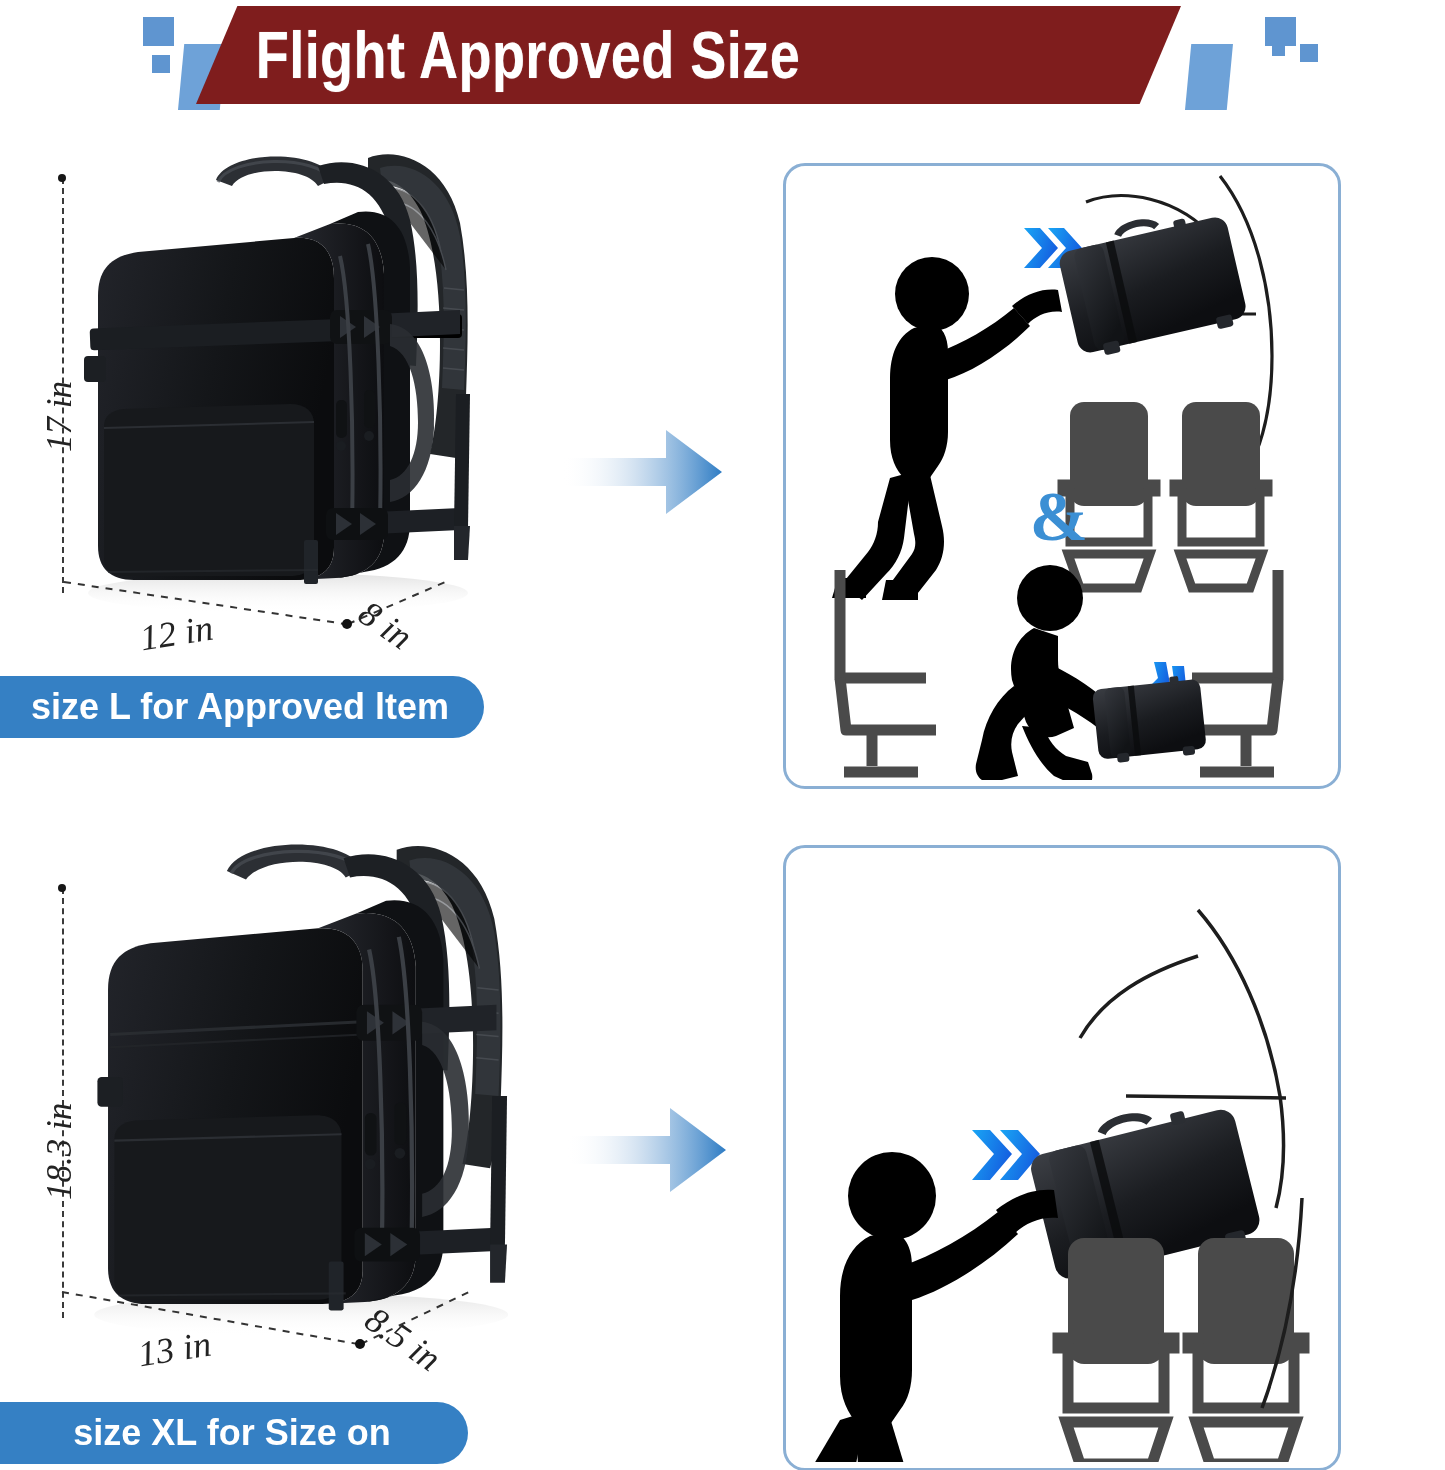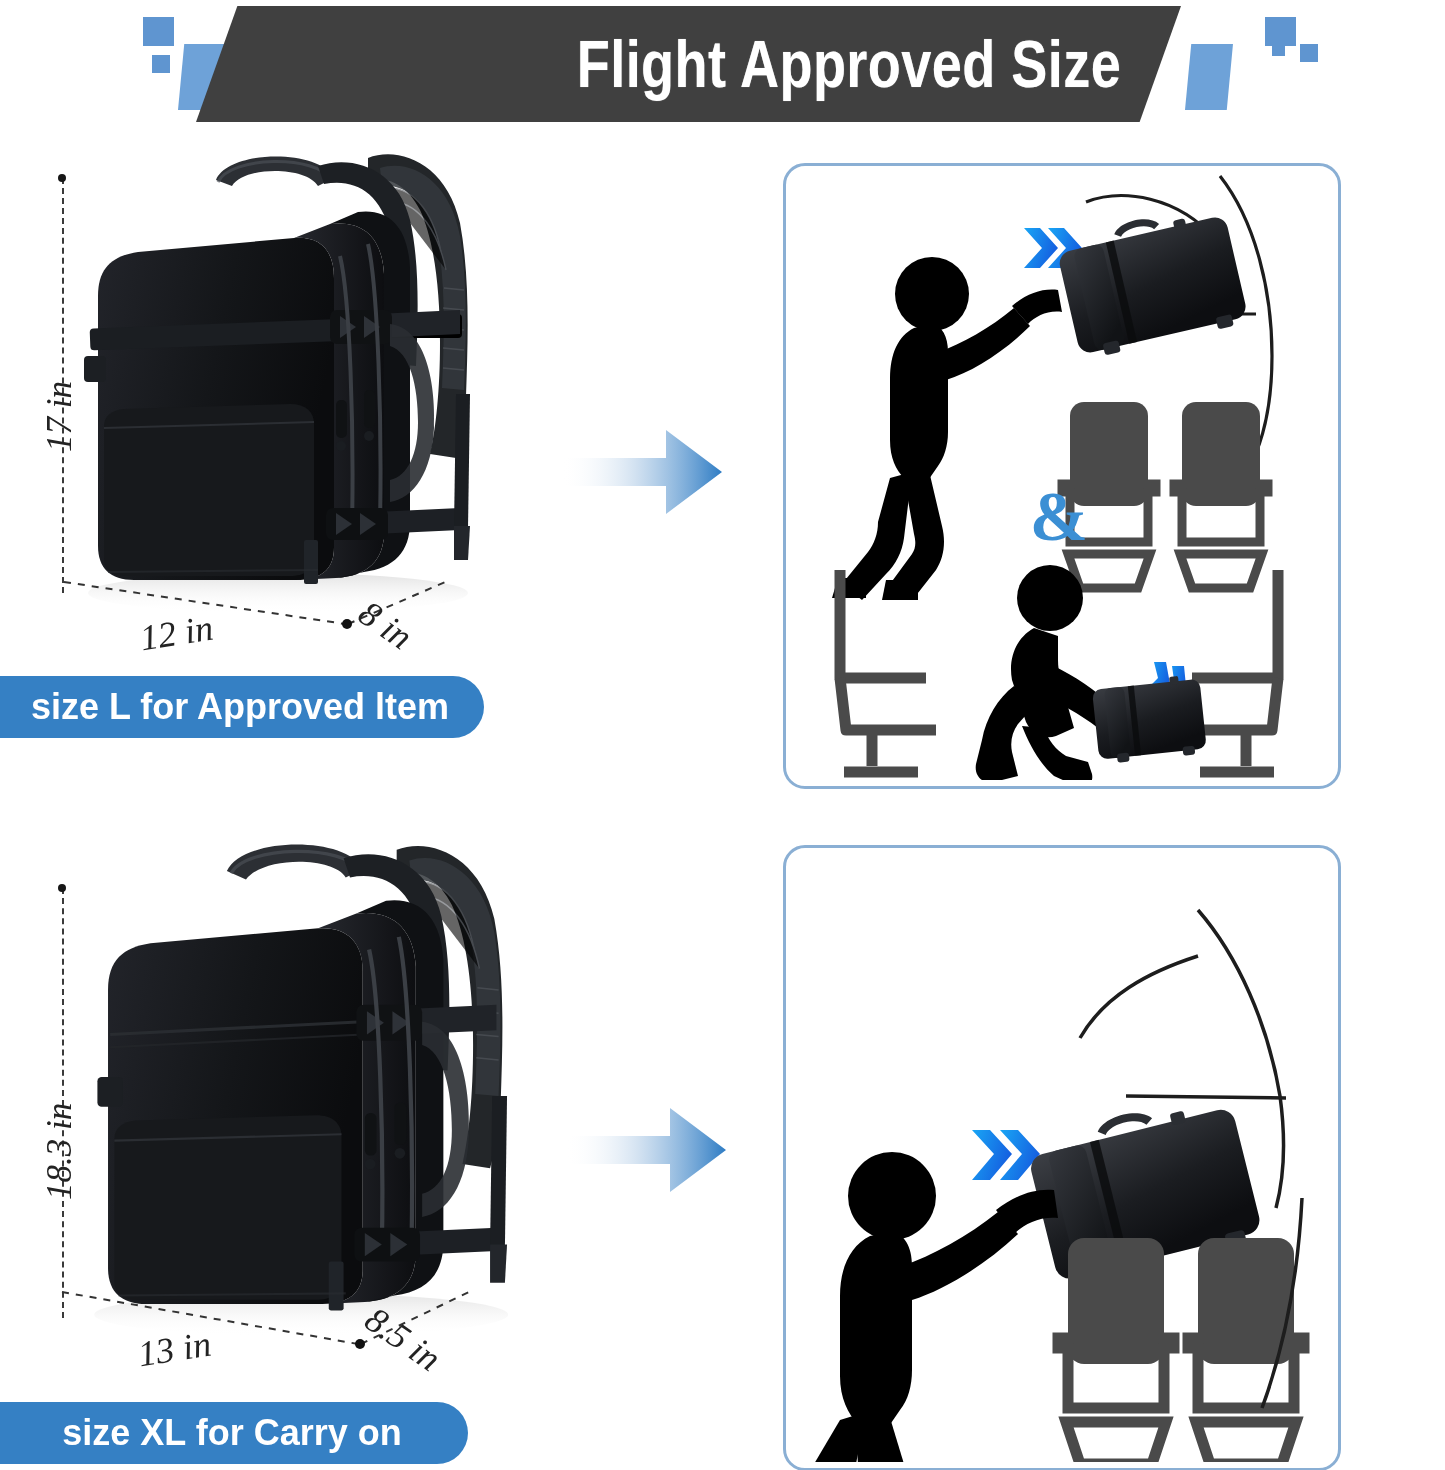--- a/index.html
+++ b/index.html
@@ -6,24 +6,24 @@
   body{
     width:1445px;height:1470px;background:#ffffff;
     font-family:"Liberation Sans", sans-serif;
     overflow:hidden;position:relative;
   }
   .stage{position:absolute;inset:0;}
 
   
   .banner-wrap{position:absolute;left:0;top:0;width:1445px;height:115px;}
   .banner-main{
-    position:absolute;left:196px;top:6px;width:985px;height:116px;
-    background:#404040;
+    position:absolute;left:196px;top:6px;width:985px;height:98px;
+    background:#7f1d1d;
     clip-path:polygon(4.2% 0%, 100% 0%, 95.8% 100%, 0% 100%);
-    display:flex;align-items:center;justify-content:flex-end;
+    display:flex;align-items:center;justify-content:flex-start;
   }
   .banner-title{
     color:#ffffff;font-size:66px;font-weight:bold;letter-spacing:0.5px;
     font-family:"Liberation Sans Narrow","Liberation Sans",sans-serif;
     transform:scaleX(0.82);white-space:nowrap;
     text-shadow:0 0 1px rgba(255,255,255,.6);
   }
   .deco{position:absolute;background:#5f95d0;}
   .deco.sq{background:#5f95d0;}
   .deco-par{
@@ -314,21 +314,21 @@
     <svg width="440" height="100" viewBox="0 0 440 100" style="position:absolute;left:58px;top:1288px;">
       <line x1="4" y1="4" x2="300" y2="56" stroke="#333" stroke-width="2" stroke-dasharray="7 7"></line>
       <line x1="303" y1="56" x2="415" y2="2" stroke="#333" stroke-width="2" stroke-dasharray="7 7"></line>
       <circle cx="302" cy="56" r="5" fill="#111"></circle>
     </svg>
 
     <div class="dim dim-w" style="left:138px;top:1328px;">13 in</div>
     <div class="dim dim-d" style="left:362px;top:1318px;">8.5 in</div>
 
     <div class="pill pill-xl">
-      <span>size XL for Carry on</span>
+      <span>size XL for Size on</span>
     </div>
   </div>
 
   <svg class="garrow" width="200" height="100" viewBox="0 0 200 100" style="left:562px;top:422px;">
     <defs>
       <linearGradient id="ga1" x1="0" y1="0" x2="1" y2="0">
         <stop offset="0%" stop-color="#ffffff" stop-opacity="0"></stop>
         <stop offset="45%" stop-color="#bcd3ea" stop-opacity="0.65"></stop>
         <stop offset="100%" stop-color="#2e7cc4"></stop>
       </linearGradient>

